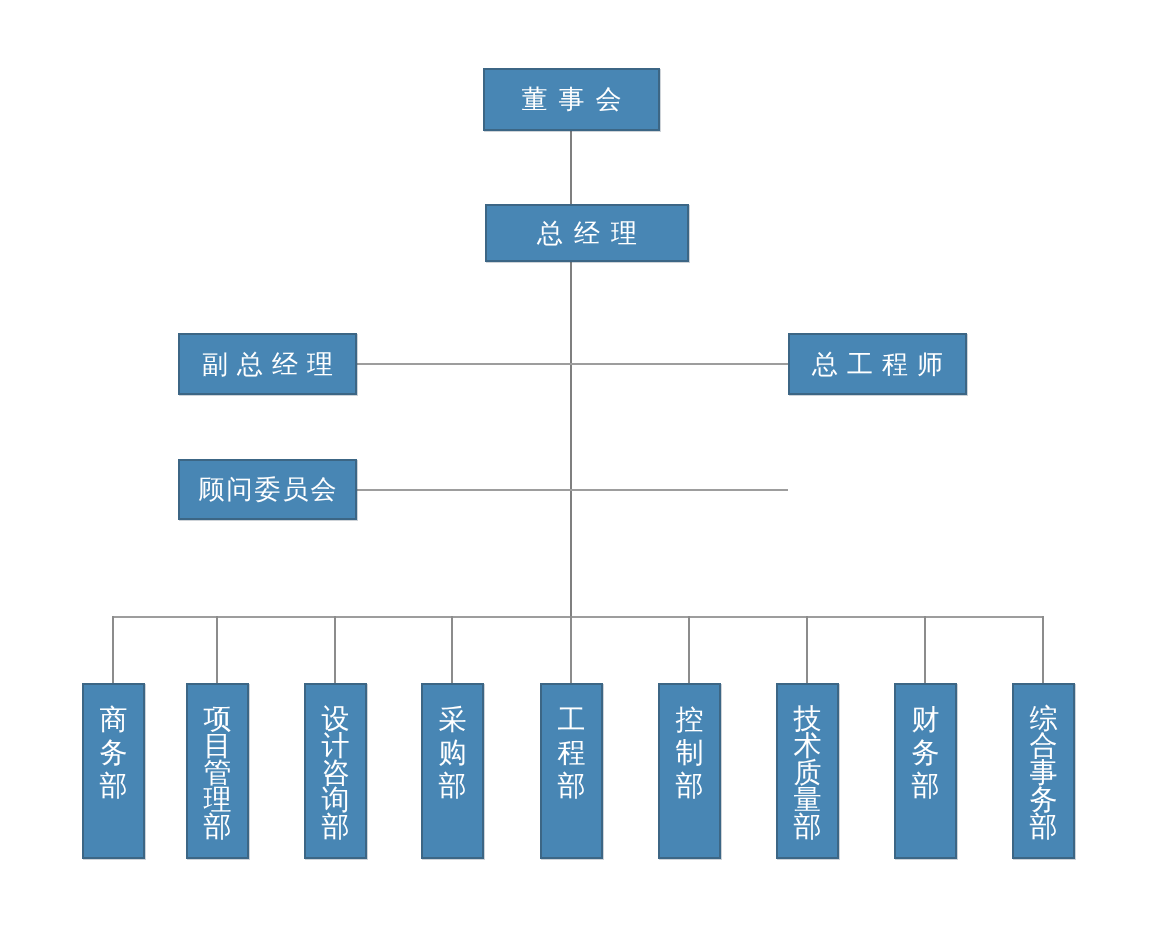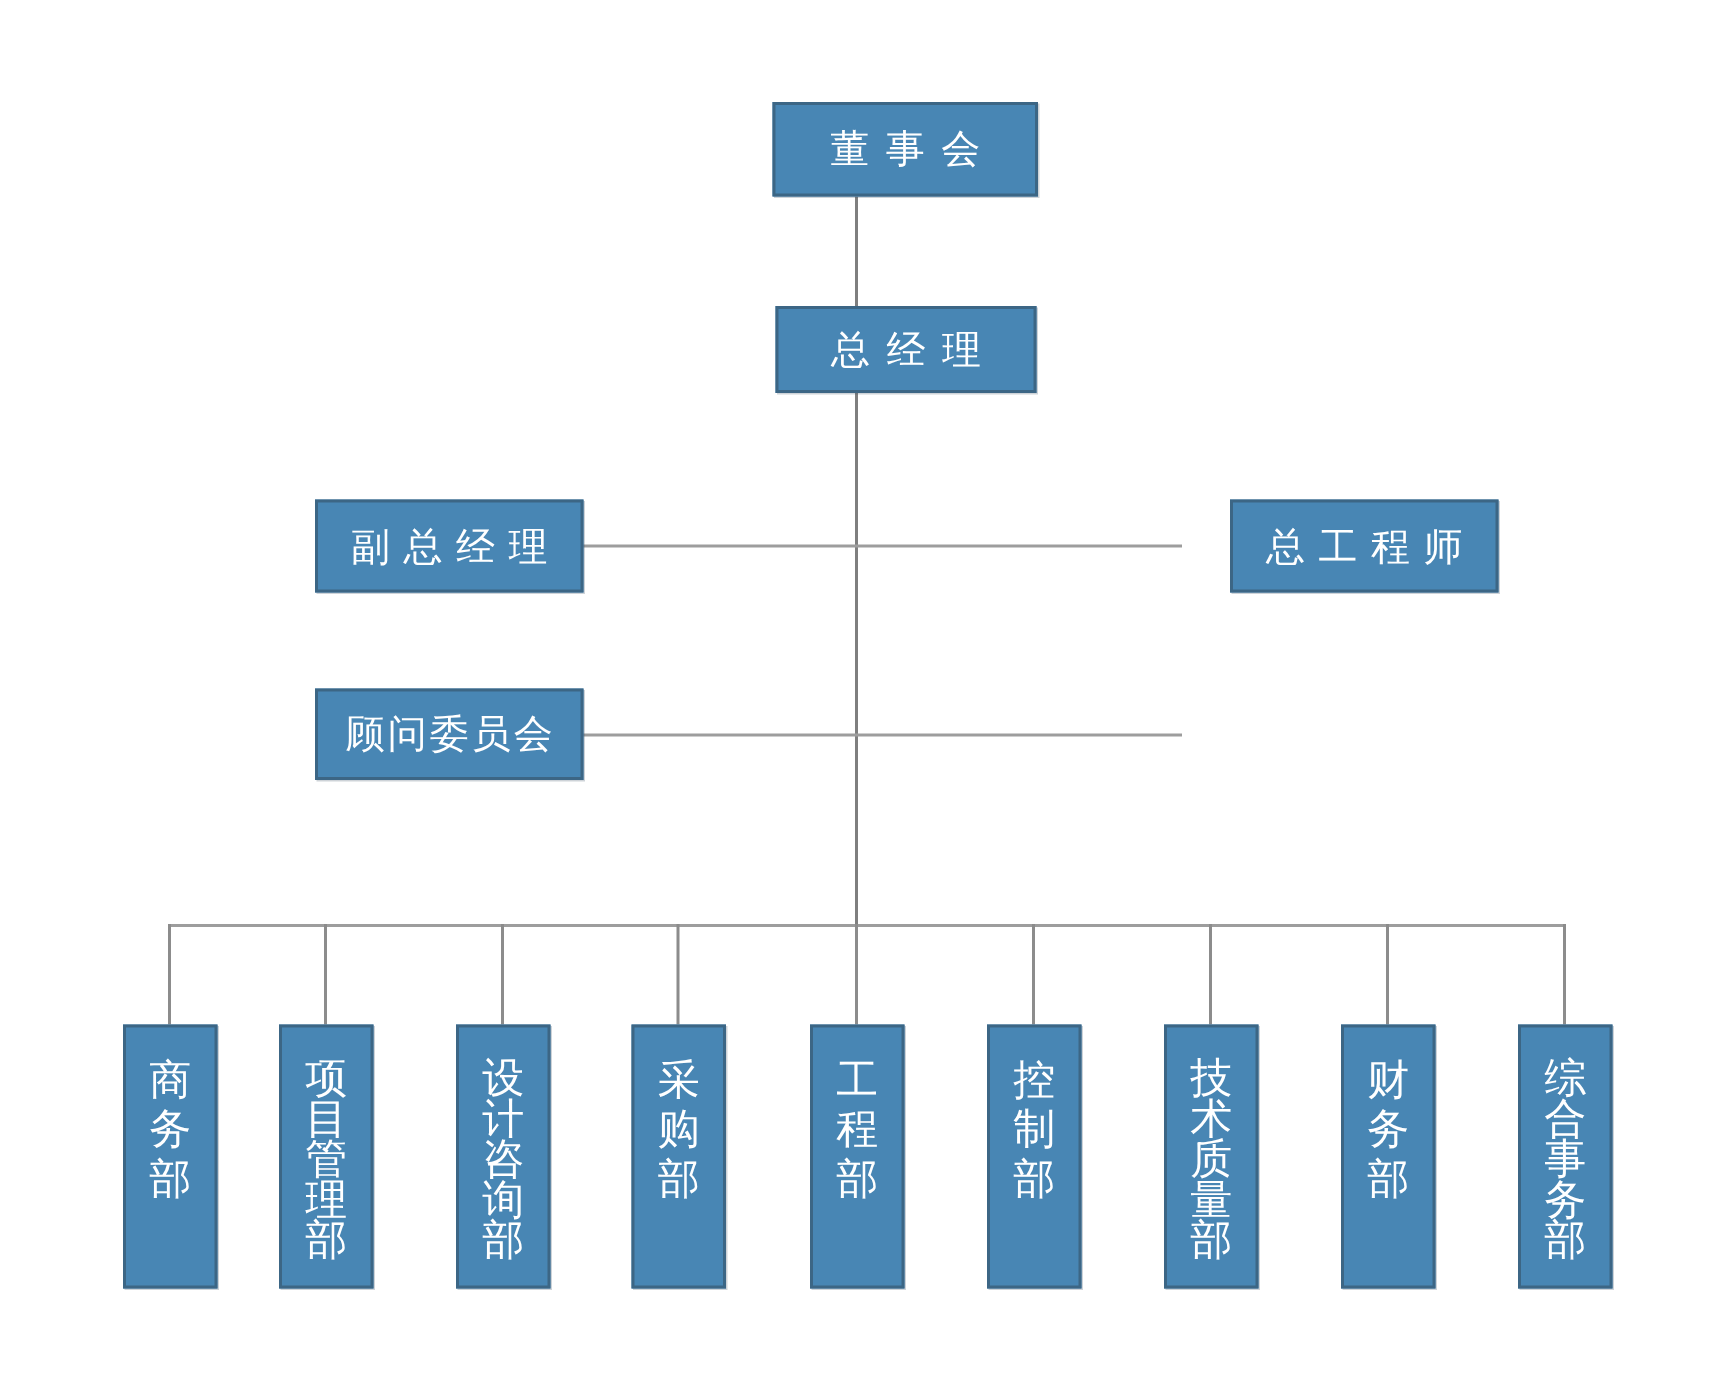--- a/index.html
+++ b/index.html
@@ -29,21 +29,20 @@
     background: var(--fill, #4886b4);
     border: 2px solid var(--stroke, #3c6685);
     box-sizing: border-box;
     color: var(--text, #ffffff);
     display: flex;
     align-items: center;
     justify-content: center;
     font-size: 26px;
     text-align: center;
     box-shadow: 1px 1px 0 rgba(60, 80, 100, 0.25);
-    margin-left: 32px;
   }
   .ls3 { letter-spacing: 11px; text-indent: 11px; }
   .ls4 { letter-spacing: 9px;  text-indent: 9px; }
   .ls5 { letter-spacing: 2px;  text-indent: 2px; }
   
   .dept {
     position: absolute;
     top: 683px;
     width: 63px;
     height: 176px;
@@ -78,21 +77,21 @@
   <div class="line drop" style="left:451px;  top:616px; height:67px;"></div>
   <div class="line drop" style="left:570px;  top:616px; height:67px;"></div>
   <div class="line drop" style="left:688px;  top:616px; height:67px;"></div>
   <div class="line drop" style="left:806px;  top:616px; height:67px;"></div>
   <div class="line drop" style="left:924px;  top:616px; height:67px;"></div>
   <div class="line drop" style="left:1042px; top:616px; height:67px;"></div>
 
   <div class="node ls3" style="left:483px; top:68px;  width:177px; height:63px;">
     <span>董事会</span>
   </div>
-  <div class="node ls3" style="left:485px; top:204px; width:174px; height:58px;">
+  <div class="node ls3" style="left:485px; top:204px; width:204px; height:58px;">
     <span>总经理</span>
   </div>
   <div class="node ls4" style="left:178px; top:333px; width:179px; height:62px;">
     <span>副总经理</span>
   </div>
   <div class="node ls4" style="left:788px; top:333px; width:179px; height:62px;">
     <span>总工程师</span>
   </div>
   <div class="node ls5" style="left:178px; top:459px; width:179px; height:61px;">
     <span>顾问委员会</span>

